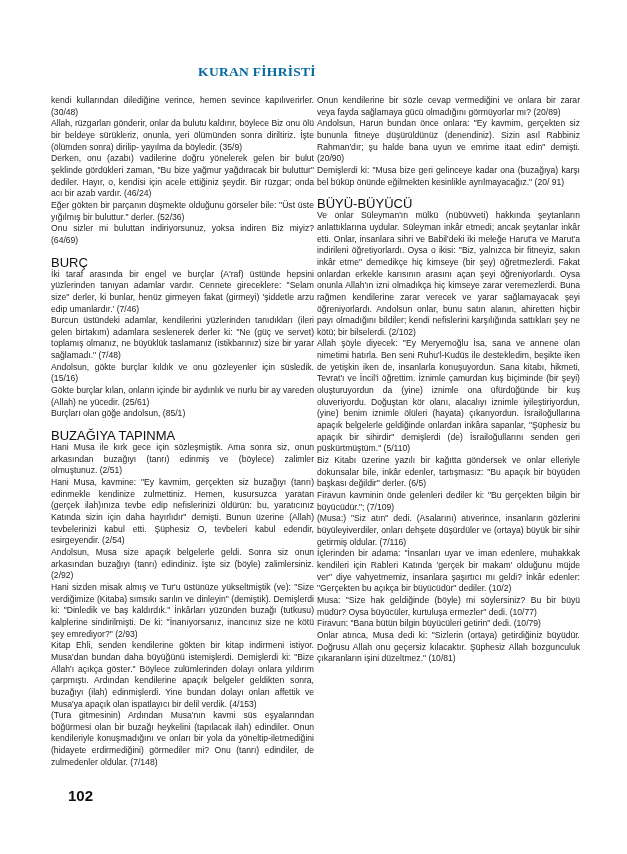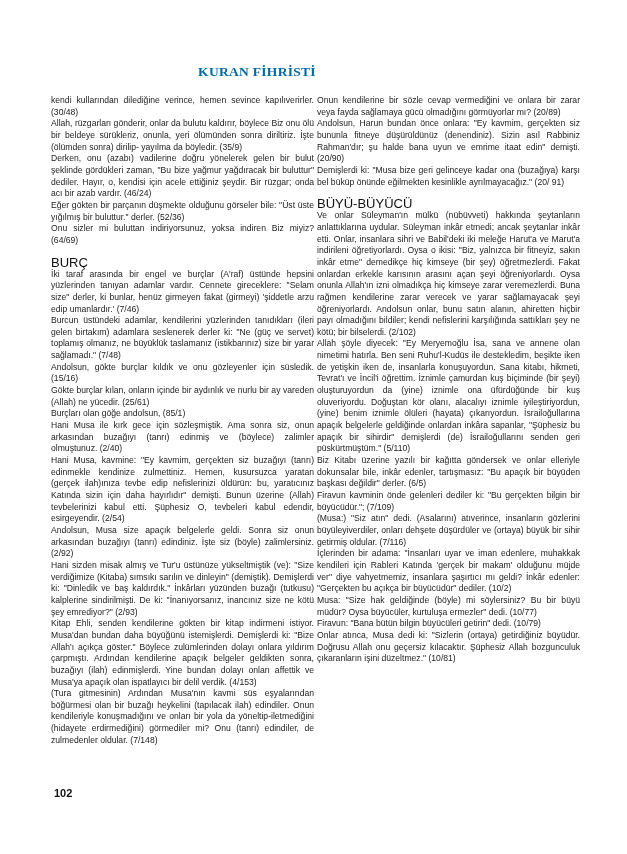--- a/index.html
+++ b/index.html
@@ -15,23 +15,23 @@
     font-size: 8.6px; line-height: 11.65px; text-align: justify; color: #1c1c1c;
   }
   .col-left { left: 51px; }
   .col-right { left: 317px; }
   .para { margin: 0; }
   .section-heading {
     font-family: "Liberation Sans", "DejaVu Sans", sans-serif;
     font-weight: normal; font-size: 13px; line-height: 12px; margin: 10px 0 0 0; color: #111;
   }
   .page-number {
-    position: absolute; top: 787px; left: 54px;
+    position: absolute; top: 787px; left: 68px;
     font-family: "Liberation Sans", "DejaVu Sans", sans-serif;
-    font-weight: bold; font-size: 11px; color: #111;
+    font-weight: bold; font-size: 15px; color: #111;
   }
 </style>
 </head>
 <body>
 
 <div class="page-header">KURAN FİHRİSTİ</div>
 
 <div class="column col-left">
   <p class="para">kendi kullarından dilediğine verince, hemen sevince kapılıverirler. (30/48)</p>
   <p class="para">Allah, rüzgarları gönderir, onlar da bulutu kaldırır, böylece Biz onu ölü bir beldeye sürükleriz, onunla, yeri ölümünden sonra diriltiriz. İşte (ölümden sonra) dirilip- yayılma da böyledir. (35/9)</p>
@@ -39,21 +39,22 @@
   <p class="para">Eğer gökten bir parçanın düşmekte olduğunu görseler bile: "Üst üste yığılmış bir buluttur." derler. (52/36)</p>
   <p class="para">Onu sizler mi buluttan indiriyorsunuz, yoksa indiren Biz miyiz? (64/69)</p>
 
   <div class="section-heading">BURÇ</div>
   <p class="para">İki taraf arasında bir engel ve burçlar (A'raf) üstünde hepsini yüzlerinden tanıyan adamlar vardır. Cennete gireceklere: "Selam size" derler, ki bunlar, henüz girmeyen fakat (girmeyi) 'şiddetle arzu edip umanlardır.' (7/46)</p>
   <p class="para">Burcun üstündeki adamlar, kendilerini yüzlerinden tanıdıkları (ileri gelen birtakım) adamlara seslenerek derler ki: "Ne (güç ve servet) toplamış olmanız, ne büyüklük taslamanız (istikbarınız) size bir yarar sağlamadı." (7/48)</p>
   <p class="para">Andolsun, gökte burçlar kıldık ve onu gözleyenler için süsledik. (15/16)</p>
   <p class="para">Gökte burçlar kılan, onların içinde bir aydınlık ve nurlu bir ay vareden (Allah) ne yücedir. (25/61)</p>
   <p class="para">Burçları olan göğe andolsun, (85/1)</p>
 
-  <p class="para">Hani Musa ile kırk gece için sözleşmiştik. Ama sonra siz, onun arkasından buzağıyı (tanrı) edinmiş ve (böylece) zalimler olmuştunuz. (2/40)</p>
+  <div class="section-heading">BUZAĞIYA TAPINMA</div>
+  <p class="para">Hani Musa ile kırk gece için sözleşmiştik. Ama sonra siz, onun arkasından buzağıyı (tanrı) edinmiş ve (böylece) zalimler olmuştunuz. (2/51)</p>
   <p class="para">Hani Musa, kavmine: "Ey kavmim, gerçekten siz buzağıyı (tanrı) edinmekle kendinize zulmettiniz. Hemen, kusursuzca yaratan (gerçek ilah)ınıza tevbe edip nefislerinizi öldürün: bu, yaratıcınız Katında sizin için daha hayırlıdır" demişti. Bunun üzerine (Allah) tevbelerinizi kabul etti. Şüphesiz O, tevbeleri kabul edendir, esirgeyendir. (2/54)</p>
   <p class="para">Andolsun, Musa size apaçık belgelerle geldi. Sonra siz onun arkasından buzağıyı (tanrı) edindiniz. İşte siz (böyle) zalimlersiniz. (2/92)</p>
   <p class="para">Hani sizden misak almış ve Tur'u üstünüze yükseltmiştik (ve): "Size verdiğimize (Kitaba) sımsıkı sarılın ve dinleyin" (demiştik). Demişlerdi ki: "Dinledik ve baş kaldırdık." İnkârları yüzünden buzağı (tutkusu) kalplerine sindirilmişti. De ki: "İnanıyorsanız, inancınız size ne kötü şey emrediyor?" (2/93)</p>
   <p class="para">Kitap Ehli, senden kendilerine gökten bir kitap indirmeni istiyor. Musa'dan bundan daha büyüğünü istemişlerdi. Demişlerdi ki: "Bize Allah'ı açıkça göster." Böylece zulümlerinden dolayı onlara yıldırım çarpmıştı. Ardından kendilerine apaçık belgeler geldikten sonra, buzağıyı (ilah) edinmişlerdi. Yine bundan dolayı onları affettik ve Musa'ya apaçık olan ispatlayıcı bir delil verdik. (4/153)</p>
   <p class="para">(Tura gitmesinin) Ardından Musa'nın kavmi süs eşyalarından böğürmesi olan bir buzağı heykelini (tapılacak ilah) edindiler. Onun kendileriyle konuşmadığını ve onları bir yola da yöneltip-iletmediğini (hidayete erdirmediğini) görmediler mi? Onu (tanrı) edindiler, de zulmedenler oldular. (7/148)</p>
 </div>
 
 <div class="column col-right">
   <p class="para">Onun kendilerine bir sözle cevap vermediğini ve onlara bir zarar veya fayda sağlamaya gücü olmadığını görmüyorlar mı? (20/89)</p>
   <p class="para">Andolsun, Harun bundan önce onlara: "Ey kavmim, gerçekten siz bununla fitneye düşürüldünüz (denendiniz). Sizin asıl Rabbiniz Rahman'dır; şu halde bana uyun ve emrime itaat edin" demişti. (20/90)</p>

